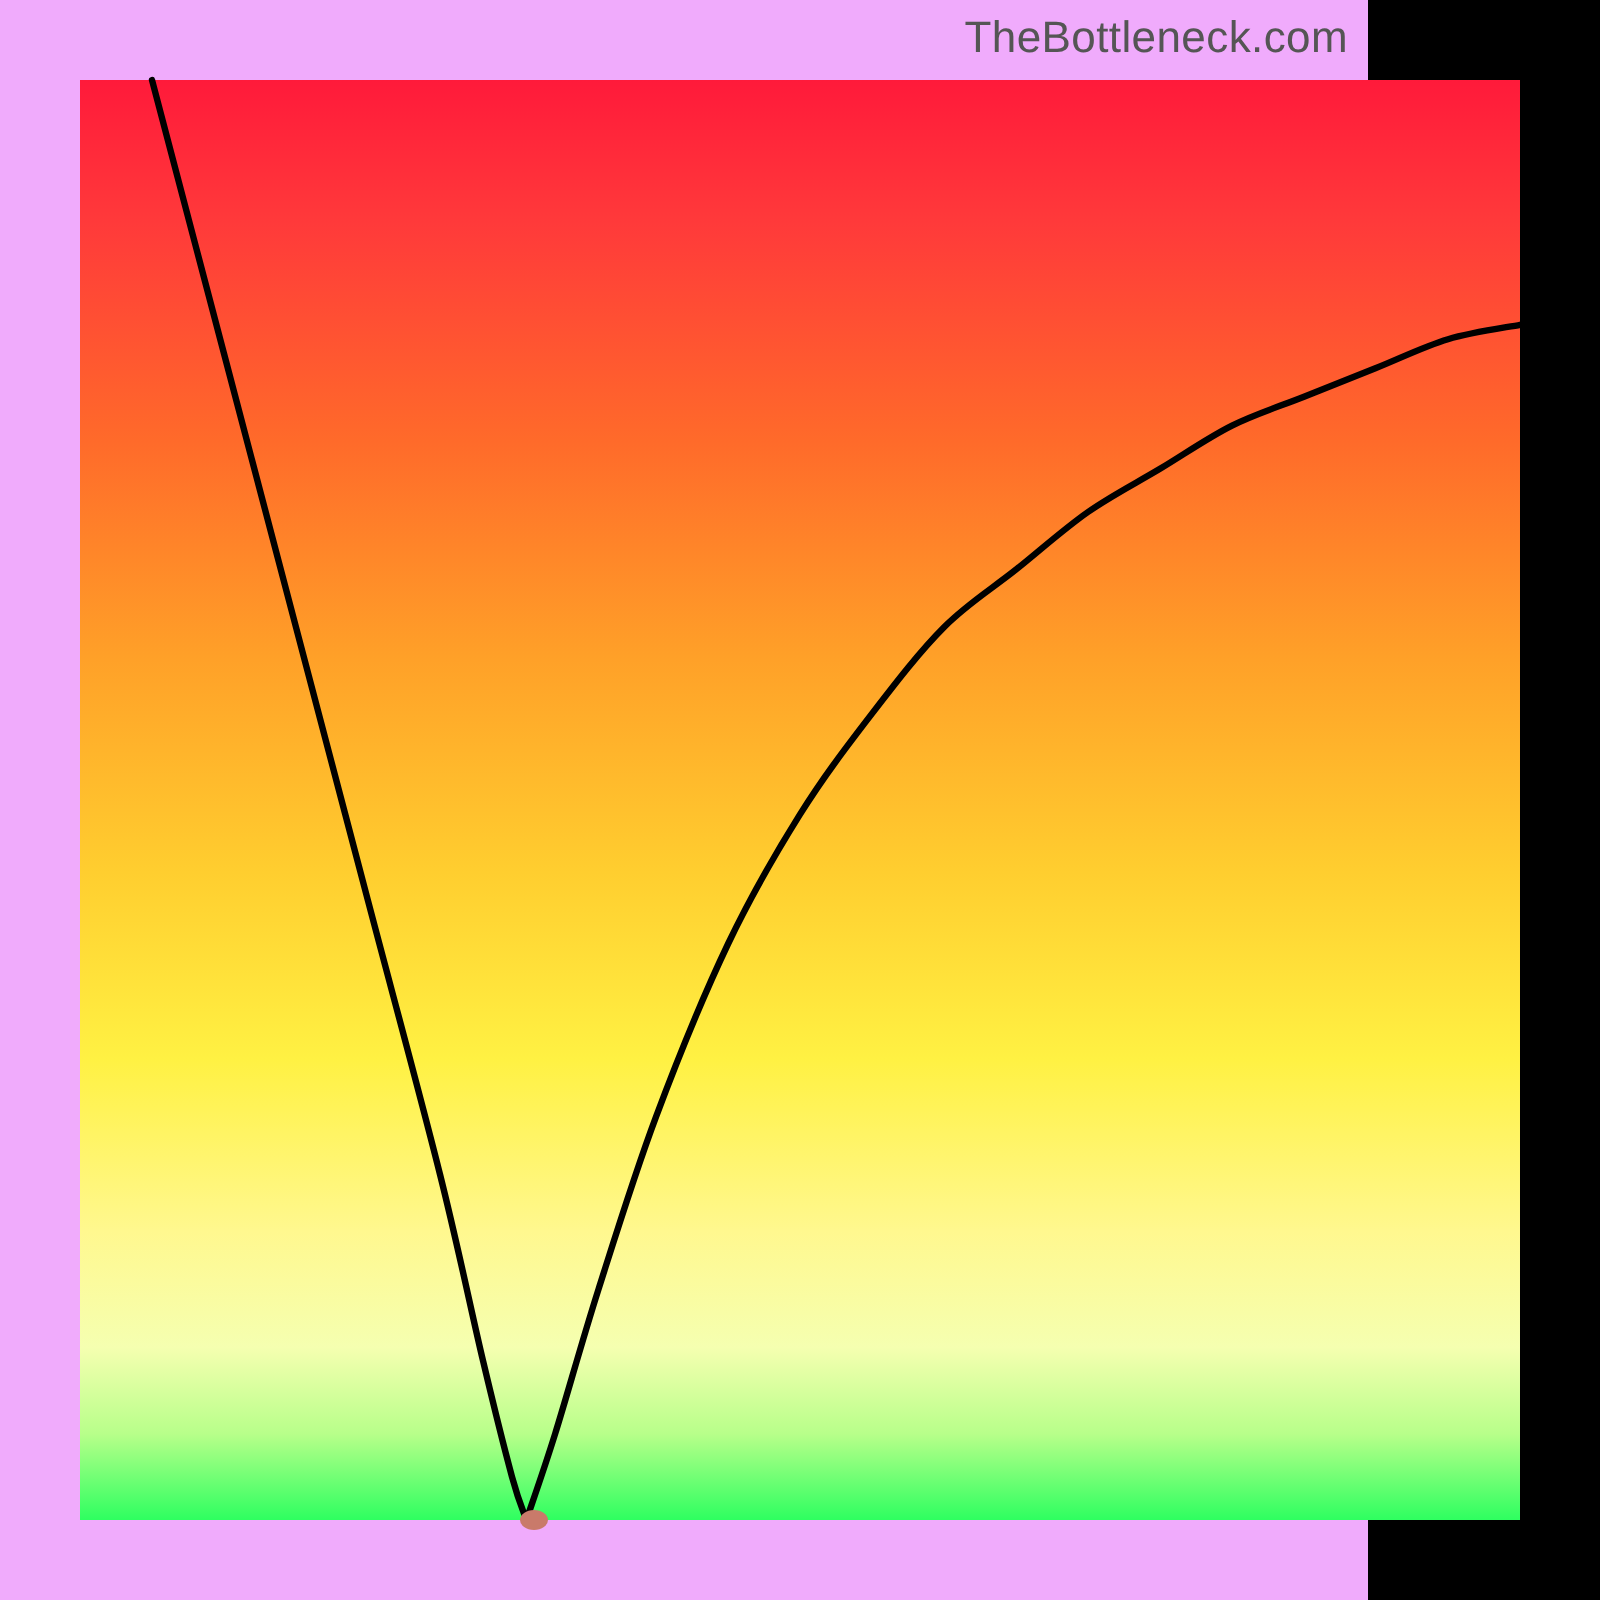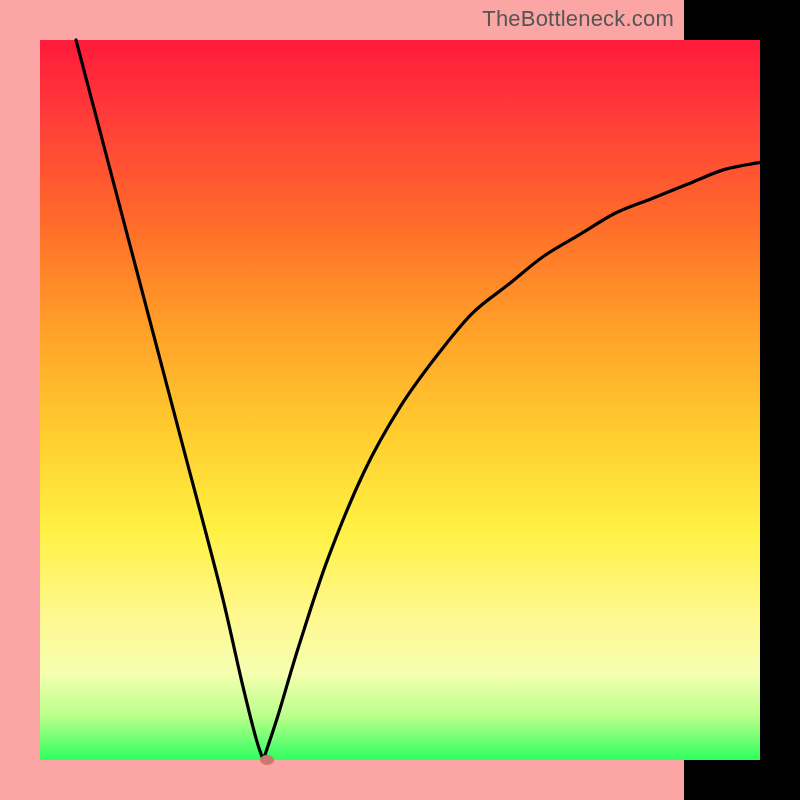--- a/index.html
+++ b/index.html
@@ -10,21 +10,21 @@
     background: #000;
     overflow: hidden;
     font-family: Arial, Helvetica, sans-serif;
   }
   .frame {
     position: absolute;
     left: 0;
     top: 0;
     width: 684px;
     height: 800px;
-    background: #fca5a5;
+    background: #f0abfc;
   }
   .plot {
     position: absolute;
     left: 40px;
     top: 40px;
     width: 720px;
     height: 720px;
     background: linear-gradient(to bottom,
       #ff1a3a 0%,
       #ff3a3a 10%,

